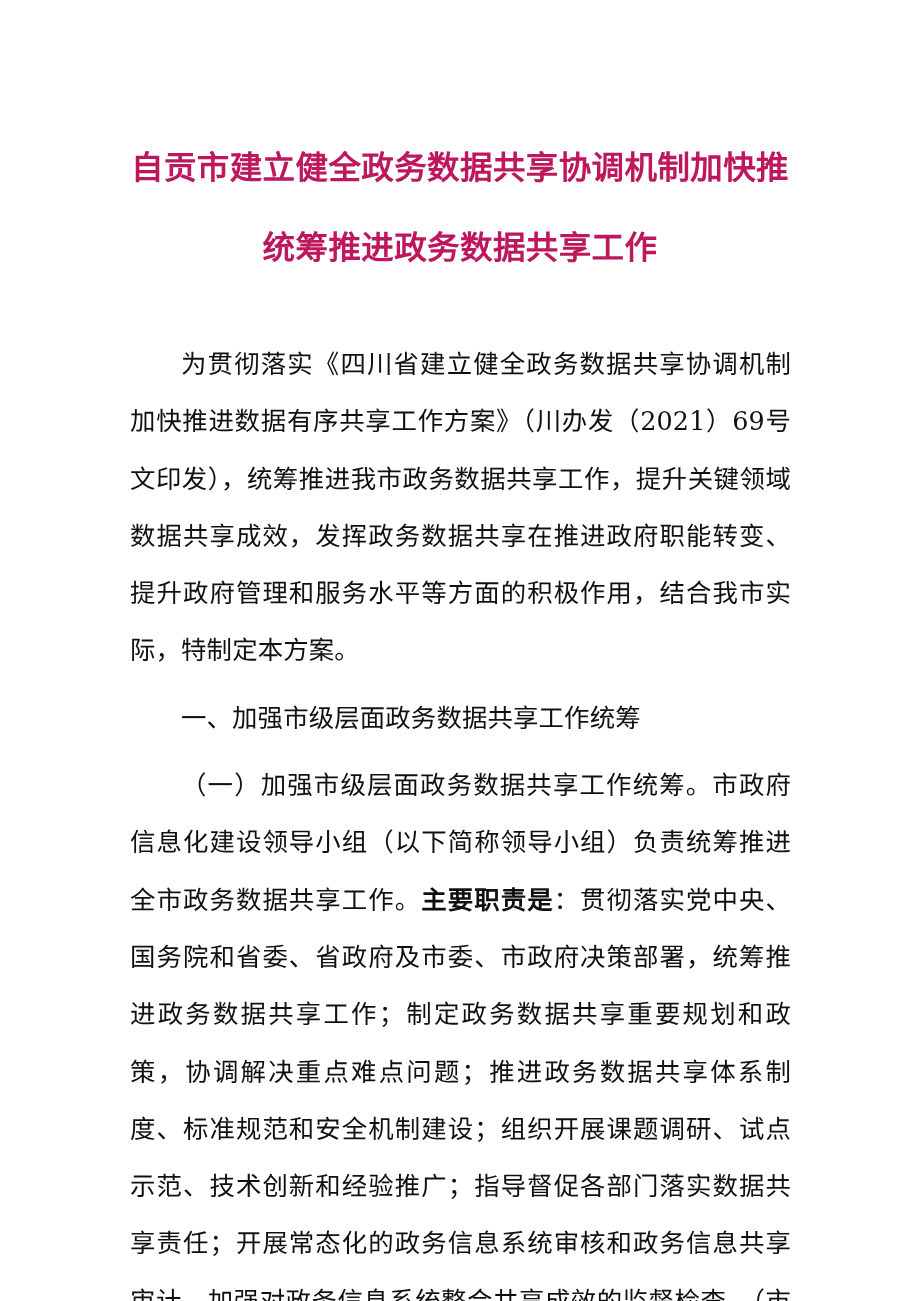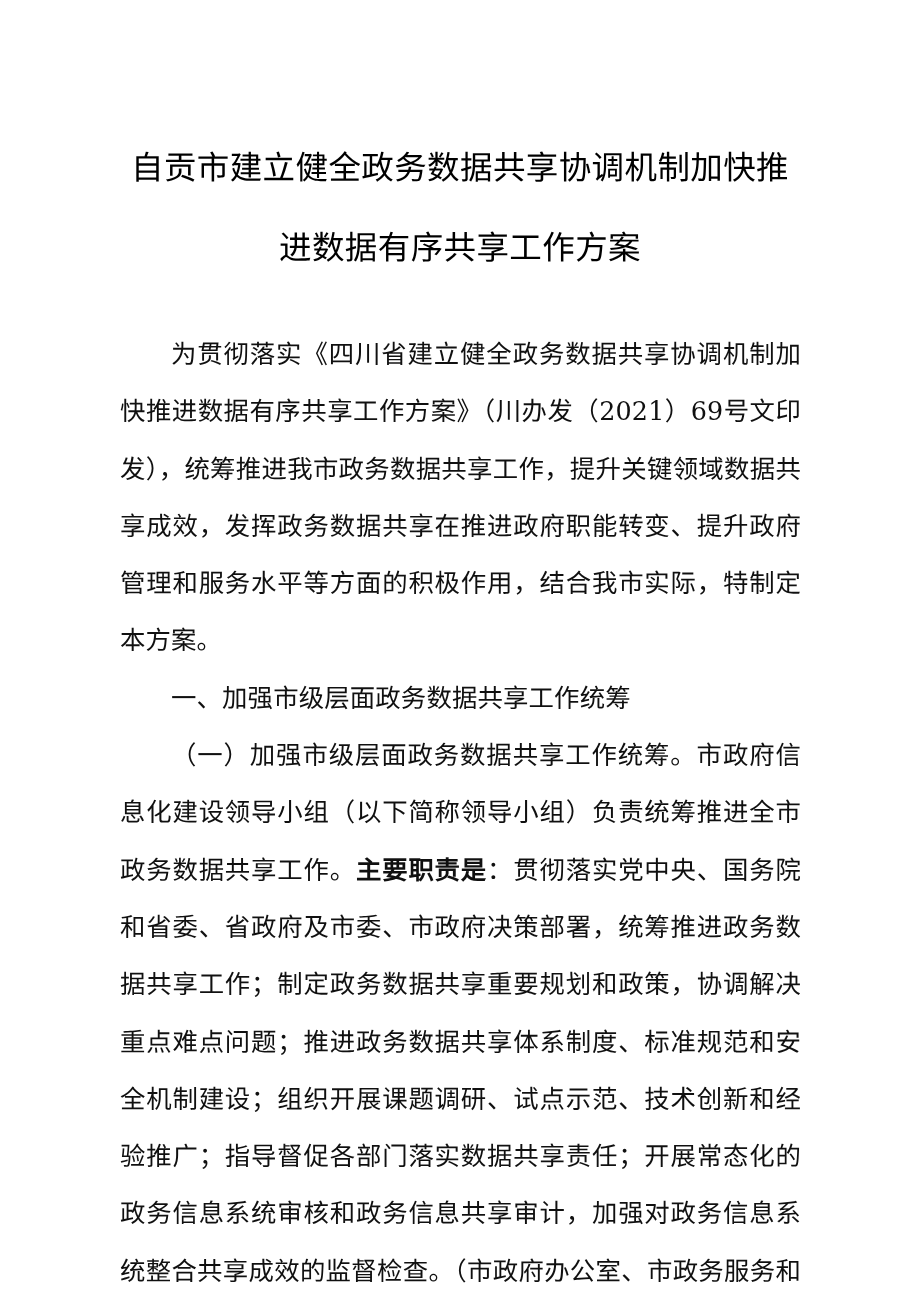--- a/index.html
+++ b/index.html
@@ -28,25 +28,25 @@
   }
 
   
   .doc-title {
     position: absolute;
     left: 120px;
     top: 128px;
     width: 680px;
     text-align: center;
     font-family: "Liberation Sans", "DejaVu Sans", sans-serif;
-    font-weight: 400;
+    font-weight: 700;
     font-size: 32.5px;
     line-height: 80px;
     letter-spacing: 0.4px;
-    color: #000000;
+    color: #be185d;
   }
   .doc-title .tline {
     display: block;
     white-space: nowrap;
   }
 
   
   .body-block {
     position: absolute;
     left: 120px;
@@ -55,21 +55,21 @@
   }
 
   .para {
     font-family: "DejaVu Serif", "Liberation Serif", serif;
     font-size: 25.4px;
     line-height: 57.3px;
     text-align: justify;
     text-align-last: left;
     text-justify: inter-character;
     letter-spacing: 0.15px;
-    margin: 0;
+    margin: 10px;
     color: #101010;
     word-break: break-all;
   }
   .para.indent2 {
     text-indent: 51px;
   }
   .para.heading {
     text-indent: 51px;
   }
   .strongish {
@@ -77,21 +77,21 @@
     font-family: Liberation Serif, serif;
   }
 </style>
 </head>
 <body>
 
 <div class="page">
 
   <div class="doc-title">
     <span class="tline">自贡市建立健全政务数据共享协调机制加快推</span>
-    <span class="tline">进数据有序共享工作方案</span>
+    <span class="tline">统筹推进政务数据共享工作</span>
   </div>
 
   <div class="body-block">
 
     <p class="para indent2">为贯彻落实《四川省建立健全政务数据共享协调机制加快推进数据有序共享工作方案》（川办发（2021）69号文印发），统筹推进我市政务数据共享工作，提升关键领域数据共享成效，发挥政务数据共享在推进政府职能转变、提升政府管理和服务水平等方面的积极作用，结合我市实际，特制定本方案。</p>
 
     <p class="para heading">一、加强市级层面政务数据共享工作统筹</p>
 
     <p class="para indent2"><span>（一）加强市级层面政务数据共享工作统筹。市政府信息化建设领导小组（以下简称领导小组）负责统筹推进全市政务数据共享工作。</span><span class="strongish">主要职责是</span><span>：贯彻落实党中央、国务院和省委、省政府及市委、市政府决策部署，统筹推进政务数据共享工作；制定政务数据共享重要规划和政策，协调解决重点难点问题；推进政务数据共享体系制度、标准规范和安全机制建设；组织开展课题调研、试点示范、技术创新和经验推广；指导督促各部门落实数据共享责任；开展常态化的政务信息系统审核和政务信息共享审计，加强对政务信息系统整合共享成效的监督检查。（市政府办公室、市政务服务和数字化管理局，市发展改革委、市财政局、市审计局按职责分工负责，2022年5月底前完成。第一个逗号前为牵头部门，下同）</span></p>
 

